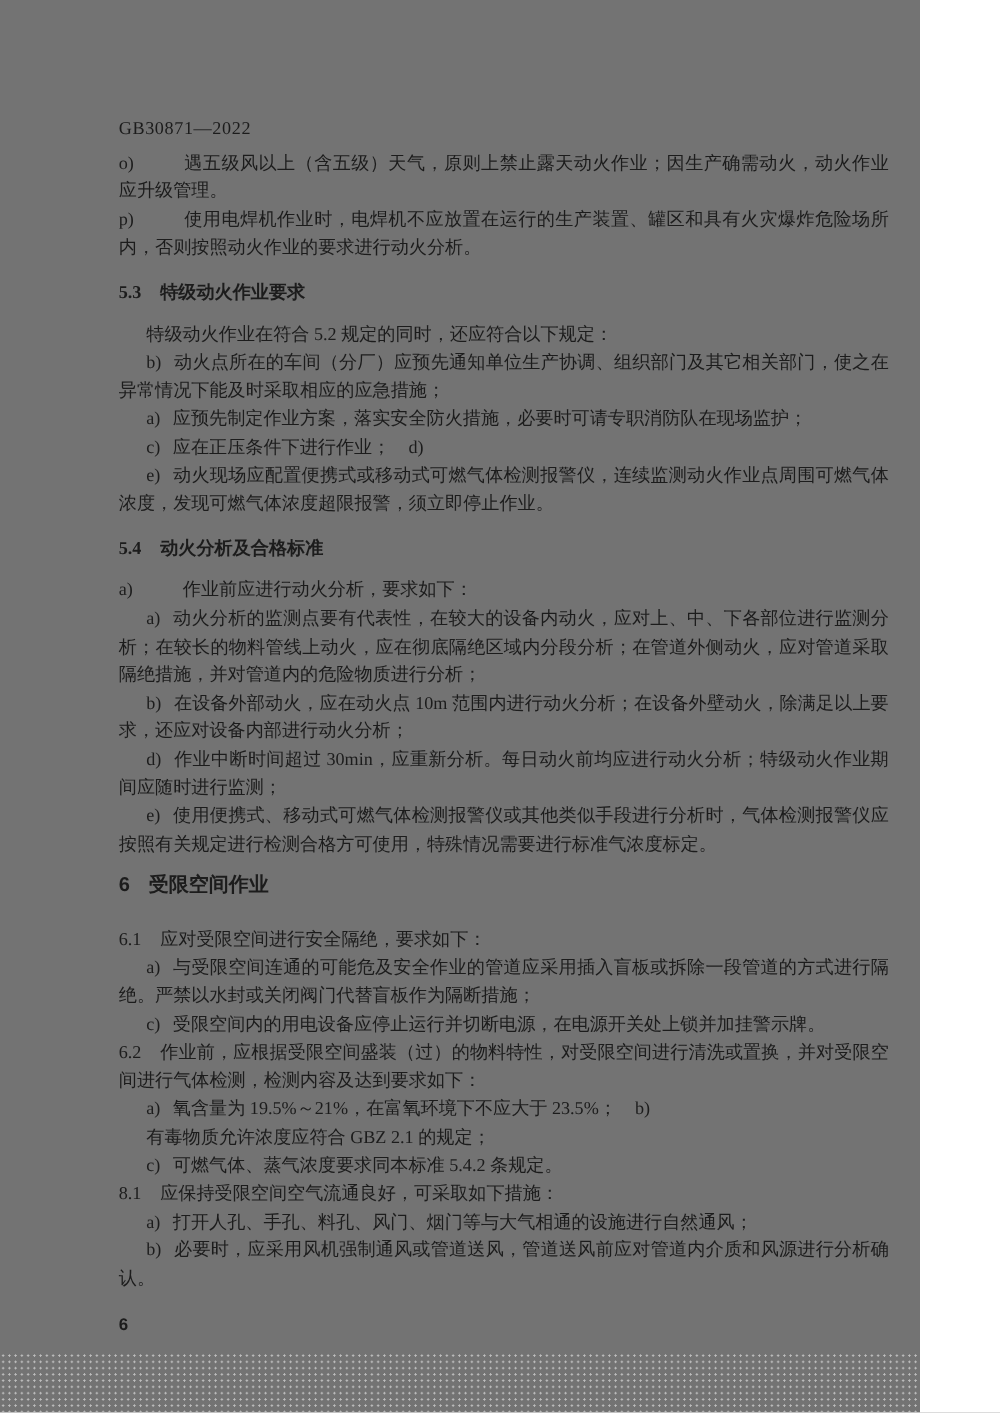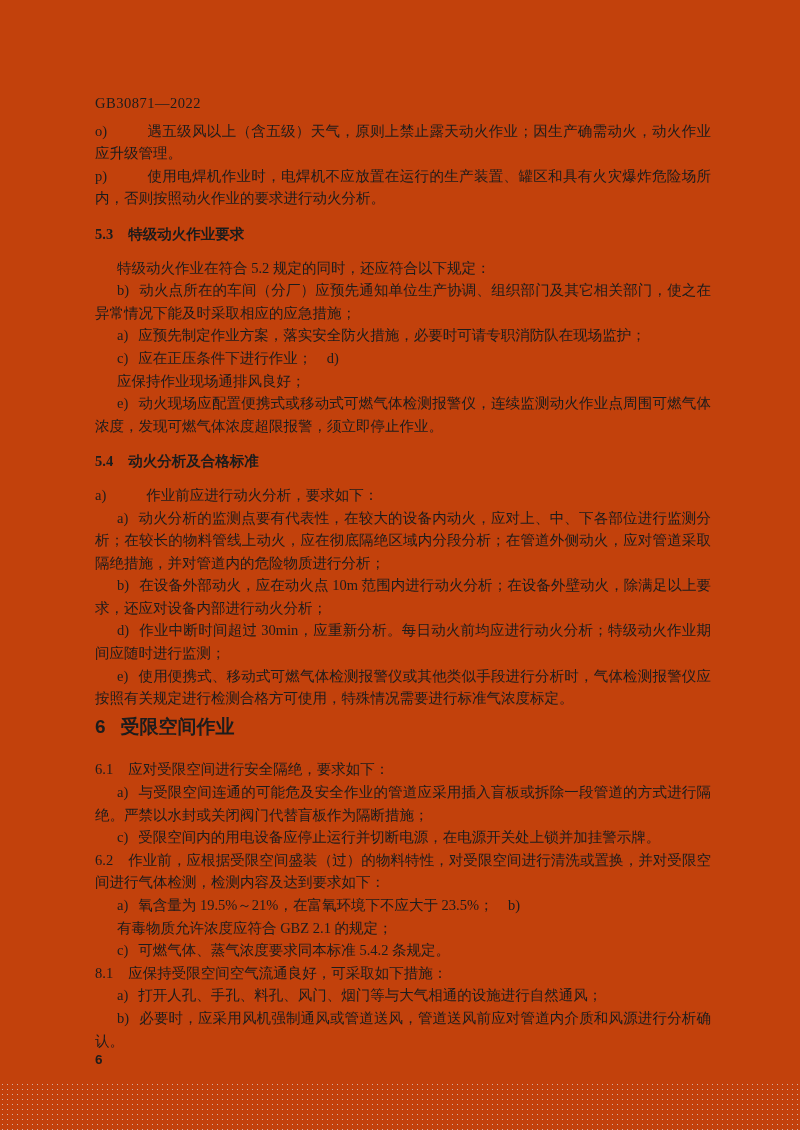--- a/index.html
+++ b/index.html
@@ -2,23 +2,23 @@
 <html lang="zh"><head>
 <meta charset="utf-8">
 <style>
   html, body {
     margin: 0;
     padding: 0;
     background: #ffffff;
   }
   #page {
     position: relative;
-    width: 800px;
+    width: 736px;
     height: 1130px;
-    background: #c2410c;
+    background: #737373;
     overflow: hidden;
     font-family: "Liberation Serif", "DejaVu Serif", serif;
     color: #1c1c1c;
   }
   #content {
     position: absolute;
     top: 92px;
     left: 95px;
     width: 616px;
     font-size: 14.5px;
@@ -53,22 +53,22 @@
   .heading {
     font-weight: bold;
     font-family: Liberation Serif, serif;
     font-size: 14.5px;
     margin: 13px 0 11px 0;
   }
   .heading .gap { width: 15px; }
   .heading1 {
     font-weight: bold;
     font-family: "Liberation Sans", "DejaVu Sans", sans-serif;
-    font-size: 19px;
-    margin: 6px 0 20px 0;
+    font-size: 16px;
+    margin: 11px 0 20px 0;
   }
   .heading1 .gap { width: 15px; }
 
   #page-number {
     position: absolute;
     left: 95px;
     top: 1052px;
     font-size: 13.5px;
     font-weight: bold;
     font-family: "Liberation Sans", "DejaVu Sans", sans-serif;
@@ -95,21 +95,20 @@
   <div id="content">
     <div class="doc-header">GB30871—2022</div>
     <div>
         <div class="block item-tab"><span class="lbl">o)</span><span class="gap"></span><span class="txt">遇五级风以上（含五级）天气，原则上禁止露天动火作业；因生产确需动火，动火作业应升级管理。</span></div>
         <div class="block item-tab"><span class="lbl">p)</span><span class="gap"></span><span class="txt">使用电焊机作业时，电焊机不应放置在运行的生产装置、罐区和具有火灾爆炸危险场所内，否则按照动火作业的要求进行动火分析。</span></div>
         <div class="block heading"><span class="lbl">5.3</span><span class="gap"></span><span class="txt">特级动火作业要求</span></div>
         <div class="block para-indent"><span class="txt">特级动火作业在符合 5.2 规定的同时，还应符合以下规定：</span></div>
         <div class="block sub-item"><span class="lbl">b)</span><span class="gap"></span><span class="txt">动火点所在的车间（分厂）应预先通知单位生产协调、组织部门及其它相关部门，使之在异常情况下能及时采取相应的应急措施；</span></div>
         <div class="block sub-item"><span class="lbl">a)</span><span class="gap"></span><span class="txt">应预先制定作业方案，落实安全防火措施，必要时可请专职消防队在现场监护；</span></div>
         <div class="block sub-item"><span class="lbl">c)</span><span class="gap"></span><span class="txt">应在正压条件下进行作业；　d)</span></div>
-        <div class="block para-indent"><span class="txt">应保持作业现场通排风良好；</span></div>
         <div class="block sub-item"><span class="lbl">e)</span><span class="gap"></span><span class="txt">动火现场应配置便携式或移动式可燃气体检测报警仪，连续监测动火作业点周围可燃气体浓度，发现可燃气体浓度超限报警，须立即停止作业。</span></div>
         <div class="block heading"><span class="lbl">5.4</span><span class="gap"></span><span class="txt">动火分析及合格标准</span></div>
         <div class="block item-tab"><span class="lbl">a)</span><span class="gap"></span><span class="txt">作业前应进行动火分析，要求如下：</span></div>
         <div class="block sub-item"><span class="lbl">a)</span><span class="gap"></span><span class="txt">动火分析的监测点要有代表性，在较大的设备内动火，应对上、中、下各部位进行监测分析；在较长的物料管线上动火，应在彻底隔绝区域内分段分析；在管道外侧动火，应对管道采取隔绝措施，并对管道内的危险物质进行分析；</span></div>
         <div class="block sub-item"><span class="lbl">b)</span><span class="gap"></span><span class="txt">在设备外部动火，应在动火点 10m 范围内进行动火分析；在设备外壁动火，除满足以上要求，还应对设备内部进行动火分析；</span></div>
         <div class="block sub-item"><span class="lbl">d)</span><span class="gap"></span><span class="txt">作业中断时间超过 30min，应重新分析。每日动火前均应进行动火分析；特级动火作业期间应随时进行监测；</span></div>
         <div class="block sub-item"><span class="lbl">e)</span><span class="gap"></span><span class="txt">使用便携式、移动式可燃气体检测报警仪或其他类似手段进行分析时，气体检测报警仪应按照有关规定进行检测合格方可使用，特殊情况需要进行标准气浓度标定。</span></div>
         <div class="block heading1"><span class="lbl">6</span><span class="gap"></span><span class="txt">受限空间作业</span></div>
         <div class="block numbered"><span class="lbl">6.1</span><span class="gap"></span><span class="txt">应对受限空间进行安全隔绝，要求如下：</span></div>
         <div class="block sub-item"><span class="lbl">a)</span><span class="gap"></span><span class="txt">与受限空间连通的可能危及安全作业的管道应采用插入盲板或拆除一段管道的方式进行隔绝。严禁以水封或关闭阀门代替盲板作为隔断措施；</span></div>

